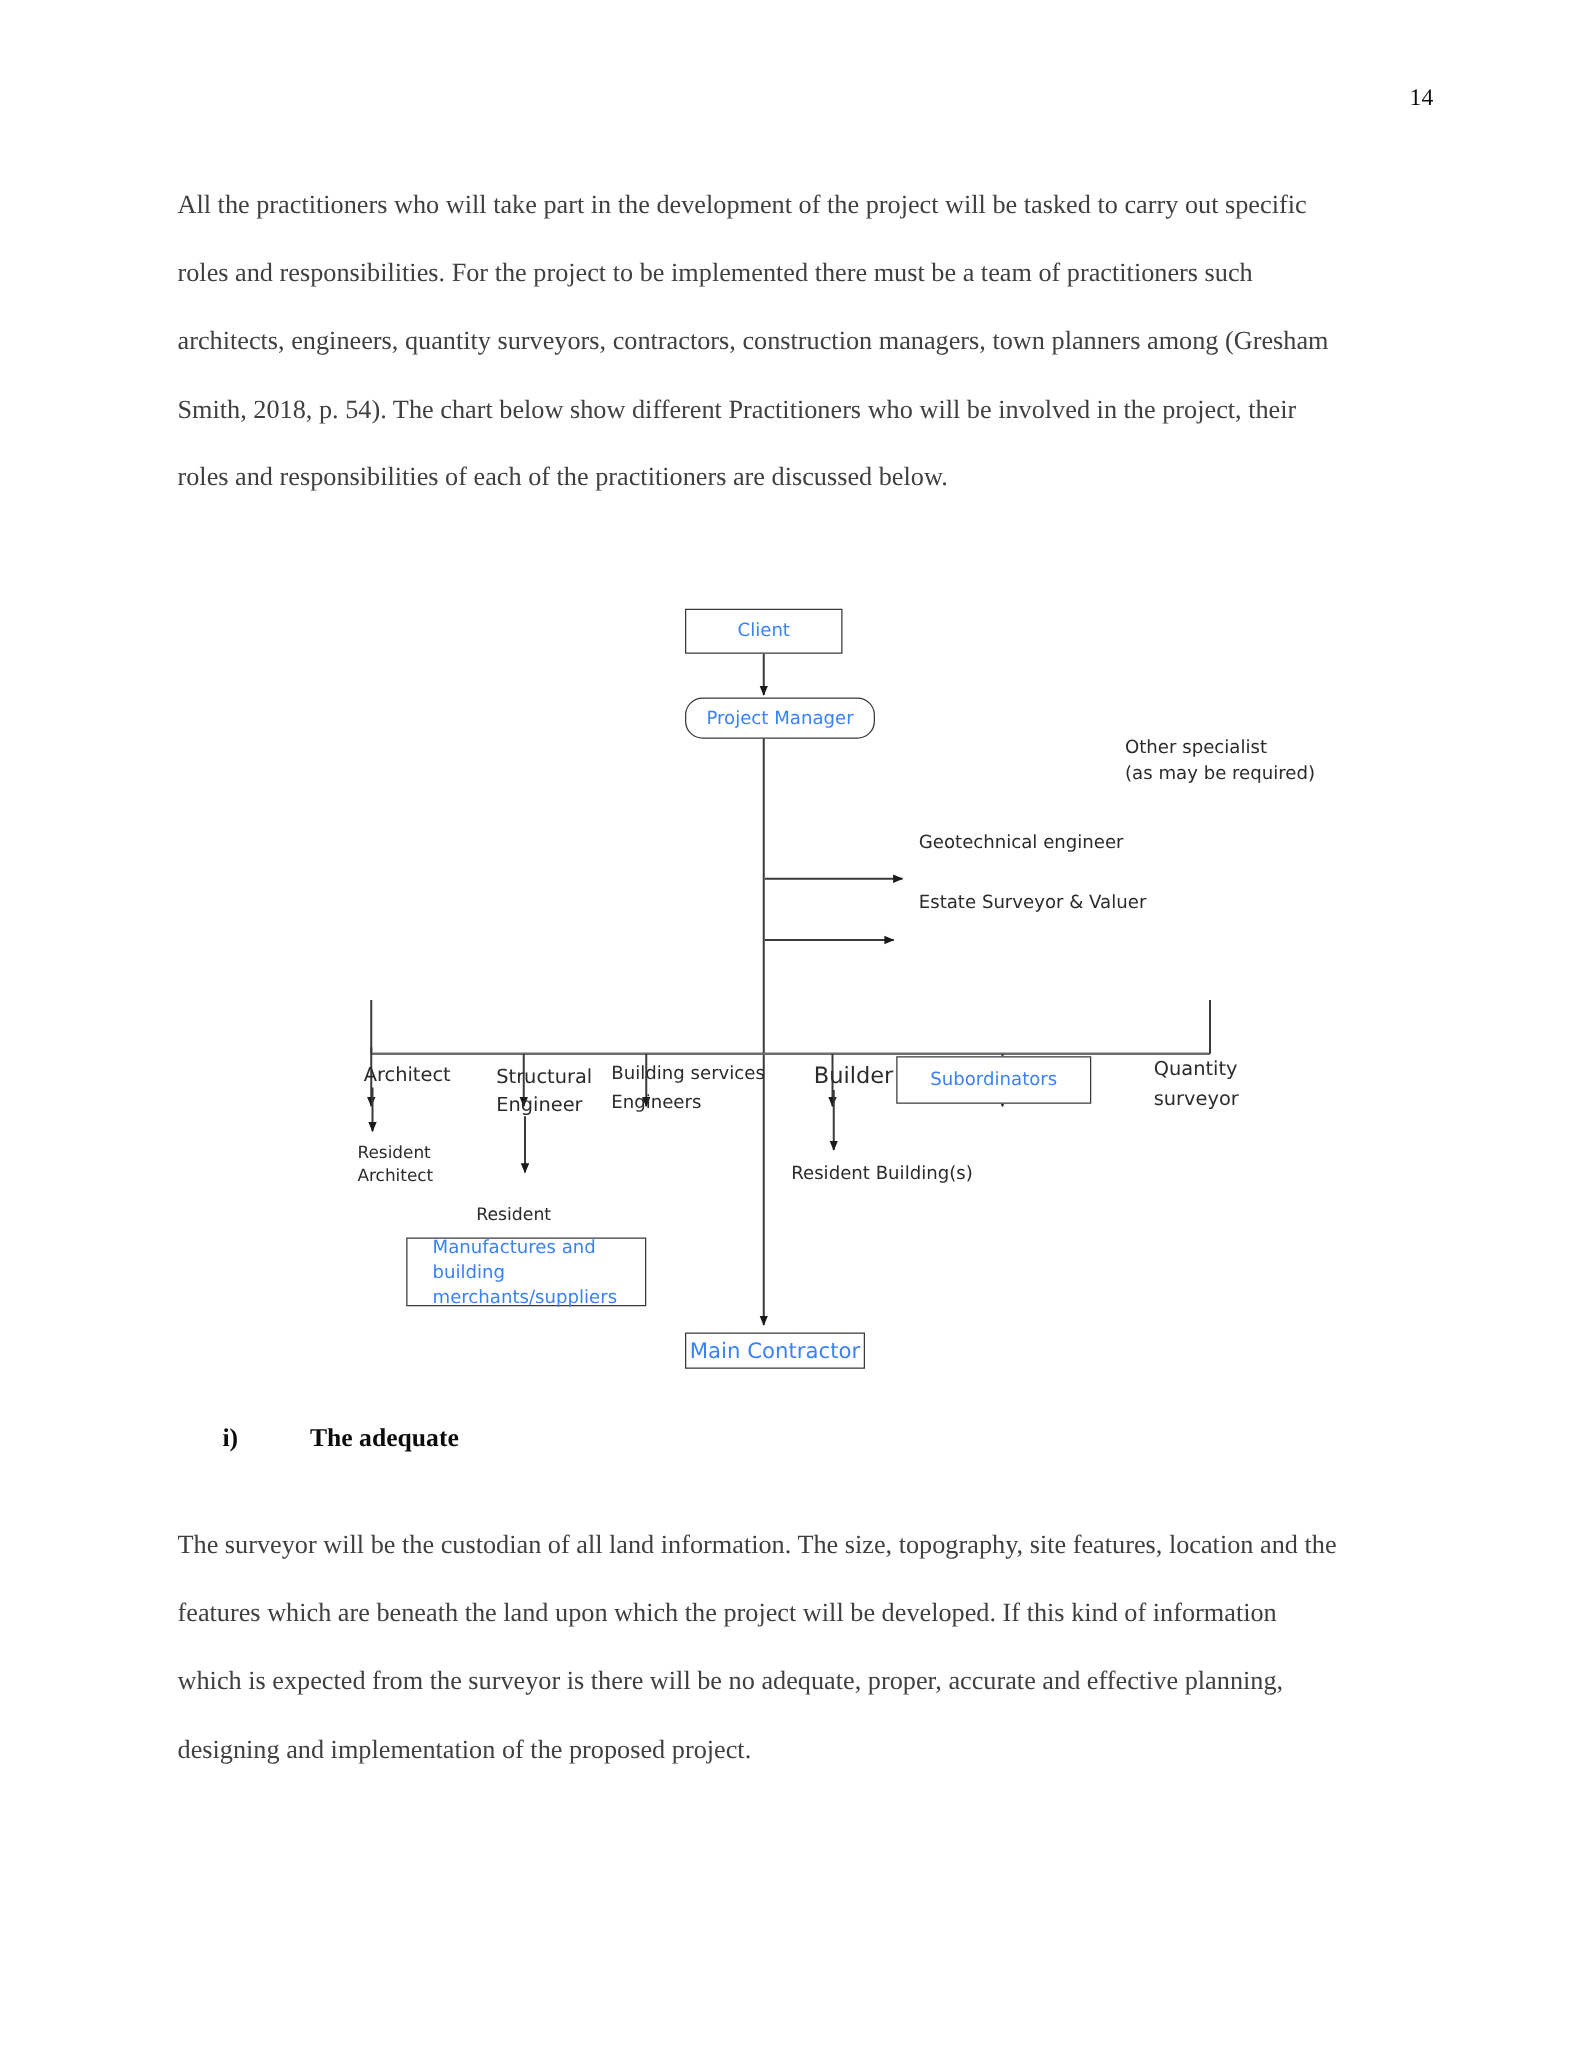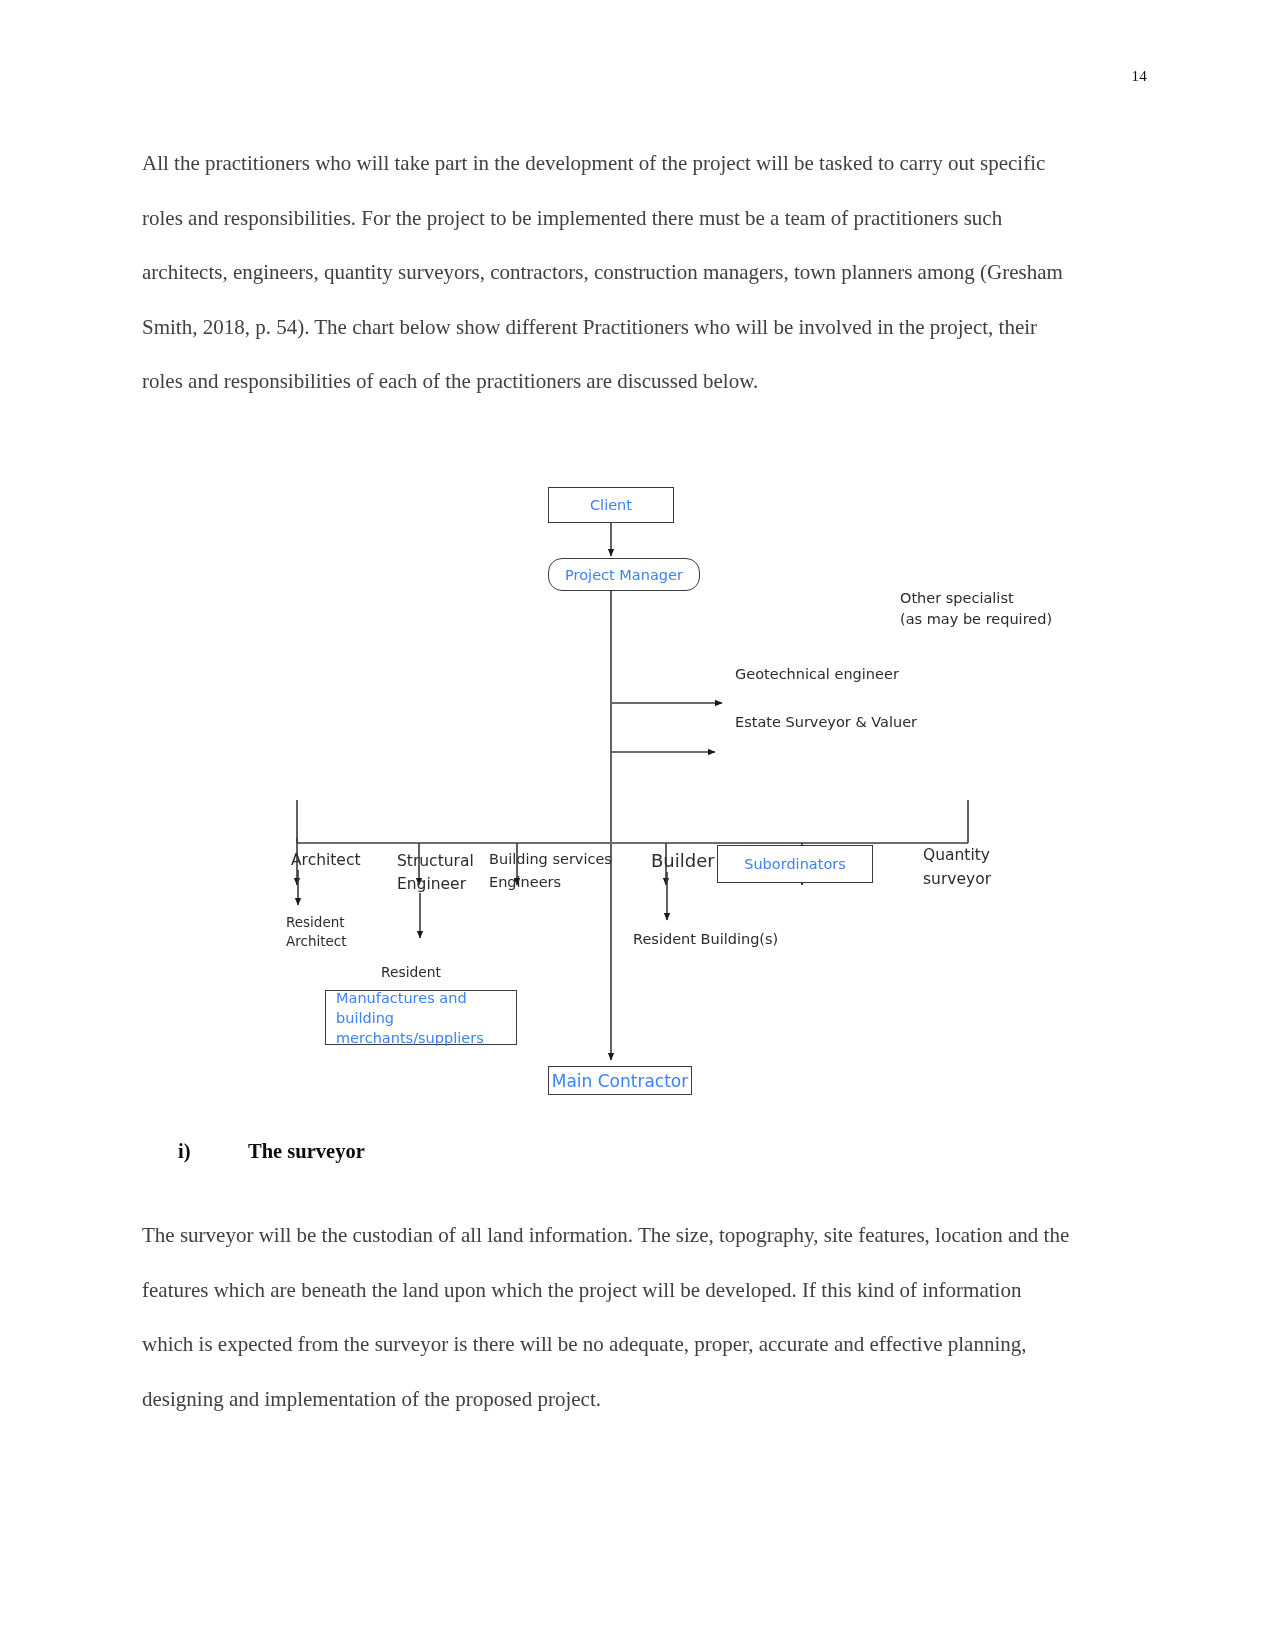--- a/index.html
+++ b/index.html
@@ -18,21 +18,21 @@
     height: 1650px;
     background: #ffffff;
     overflow: hidden;
     margin: 0 auto;
   }
   
   .page-number {
     position: absolute;
     top: 68px;
     right: 128px;
-    font-size: 15px;
+    font-size: 19px;
     font-family: "Liberation Serif", "DejaVu Serif", serif;
     color: #0d0d0d;
     letter-spacing: .2px;
   }
   
   .body-block {
     position: absolute;
     left: 142px;
     width: 925px;
     font-size: 21px;
@@ -82,21 +82,21 @@
     background: #ffffff;
     font-family: "DejaVu Sans", "Liberation Sans", sans-serif;
     font-size: 14.5px;
     color: #3b82f6;
     display: flex;
     align-items: center;
     box-sizing: border-box;
     line-height: 20px;
   }
   .dg-box.center { justify-content: center; }
-  .dg-box.padded { padding: 6px 10px; }
+  .dg-box.padded { padding: 6px 20px; }
   .spell {
     border-bottom: 2px dotted #4f9a4f;
     padding-bottom: 0px;
   }
 </style>
 </head>
 <body>
 
 <div class="page">
 
@@ -188,20 +188,20 @@
     <span>Manufactures and building
 merchants/suppliers</span>
   </div>
 
   <div class="dg-box center" style="left:548px; top:1066px; width:144px; height:29px; font-size:17px;">
     <span>Main Contractor</span>
   </div>
 
   <div class="heading-row">
     <span class="marker">i)</span>
-    <span>The  surveyor</span>
+    <span>The  adequate</span>
   </div>
 
   <div class="body-block" id="para-surveyor">
     <p>The surveyor will be the custodian of all land information. The size, topography, site features, location and the features which are beneath the land upon which the project will be developed. If this kind of information which is expected from the surveyor is there will be no adequate, proper, accurate and effective planning, designing and implementation of the proposed project.</p>
   </div>
 
 </div>
 
 </body></html>

